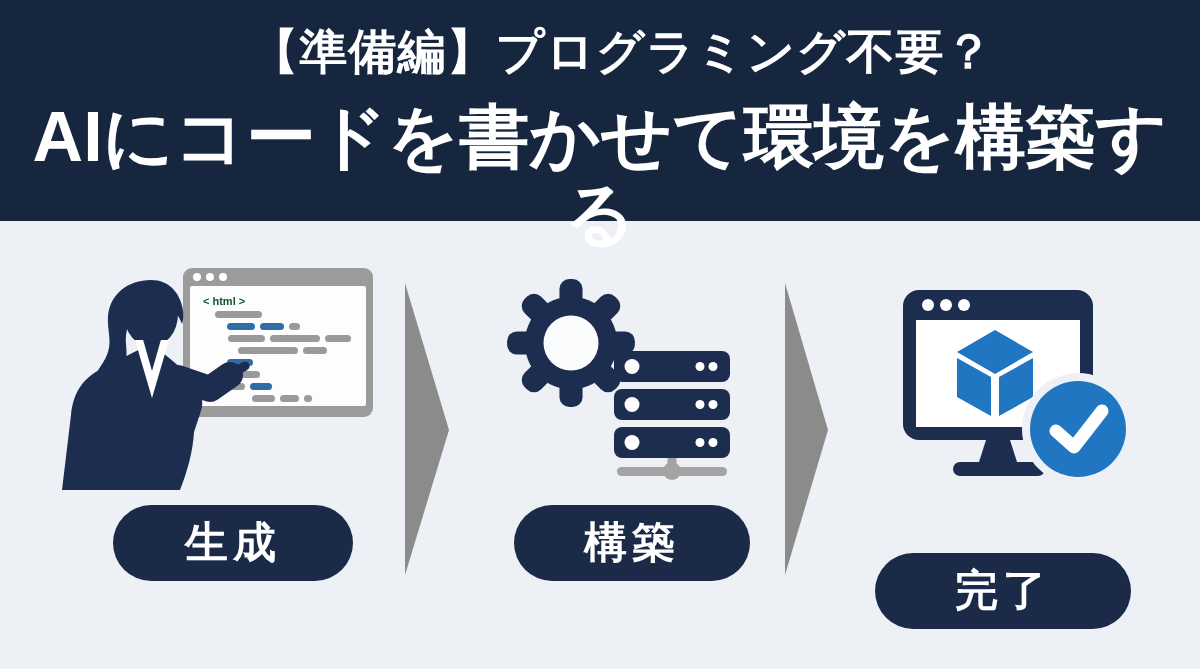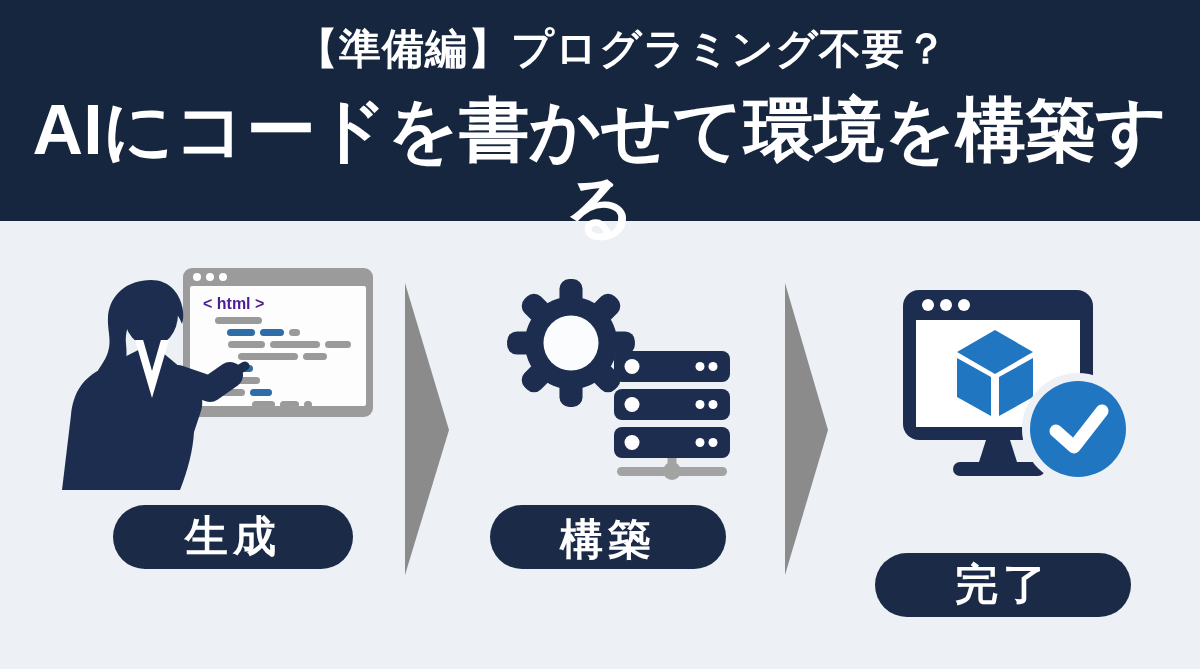--- a/index.html
+++ b/index.html
@@ -7,42 +7,42 @@
     --accent-blue:#2176c2; --code-blue:#2e6da8; --frame-gray:#9b9b9b; --arrow-gray:#8b8b8b;
     --net-gray:#a3a3a3; --text-white:#ffffff;
   }
   html,body{margin:0;padding:0;}
   .canvas{position:relative;width:1200px;height:669px;background:var(--body-bg);
     overflow:hidden;font-family:"Liberation Sans","DejaVu Sans",sans-serif;}
 
   
   .header{position:absolute;left:0;top:0;width:100%;height:221px;background:var(--header-bg);
     color:var(--text-white);text-align:center;}
-  .header .t1{margin-top:26px;font-size:42px;font-weight:bold;letter-spacing:1px;line-height:1.1;padding-left:44px;}
+  .header .t1{margin-top:26px;font-size:48px;font-weight:bold;letter-spacing:1px;line-height:1.1;padding-left:44px;}
   .header .t2{margin-top:20px;font-size:70px;font-weight:bold;letter-spacing:0px;line-height:1.1;}
 
   
   .arrow{position:absolute;top:283px;}
 
   
-  .pill{position:absolute;top:505px;height:64px;background:var(--pill-navy);border-radius:38px;
+  .pill{position:absolute;top:505px;height:76px;background:var(--pill-navy);border-radius:38px;
     color:var(--text-white);font-weight:bold;font-size:43px;letter-spacing:5px;
     display:flex;align-items:center;justify-content:center;}
   .pill1{left:113px;width:240px;}
-  .pill2{left:490px;width:236px;align-items:flex-end;}
+  .pill2{left:514px;width:236px;}
   .pill3{left:875px;width:256px;margin-top:48px;}
 
   
   .browser{position:absolute;left:183px;top:268px;width:190px;height:149px;
     background:var(--frame-gray);border-radius:9px;z-index:1;}
   .browser .dots{position:absolute;top:5px;left:10px;display:flex;gap:5px;}
   .wdot{width:8px;height:8px;border-radius:50%;background:#fff;}
   .screen{position:absolute;left:7px;top:18px;right:7px;bottom:11px;background:#fdfdfe;
     border-radius:2px;padding-top:9px;overflow:hidden;}
-  .html-tag{margin-left:13px;color:#4c1d95;font-weight:bold;font-size:16px;}
+  .html-tag{margin-left:13px;color:#14532d;font-weight:bold;font-size:11px;}
   .code-lines{margin-top:4px;}
   .code-row{display:flex;gap:5px;margin-bottom:5px;height:7px;}
   .seg{height:7px;border-radius:3.5px;}
   .seg.g{background:#9a9a9a;}
   .seg.b{background:var(--code-blue);}
 
   .person{position:absolute;left:52px;top:278px;z-index:2;}
   .gear{position:absolute;left:500px;top:272px;}
   .server{position:absolute;left:612px;top:348px;}
   .monitor{position:absolute;left:900px;top:288px;}

